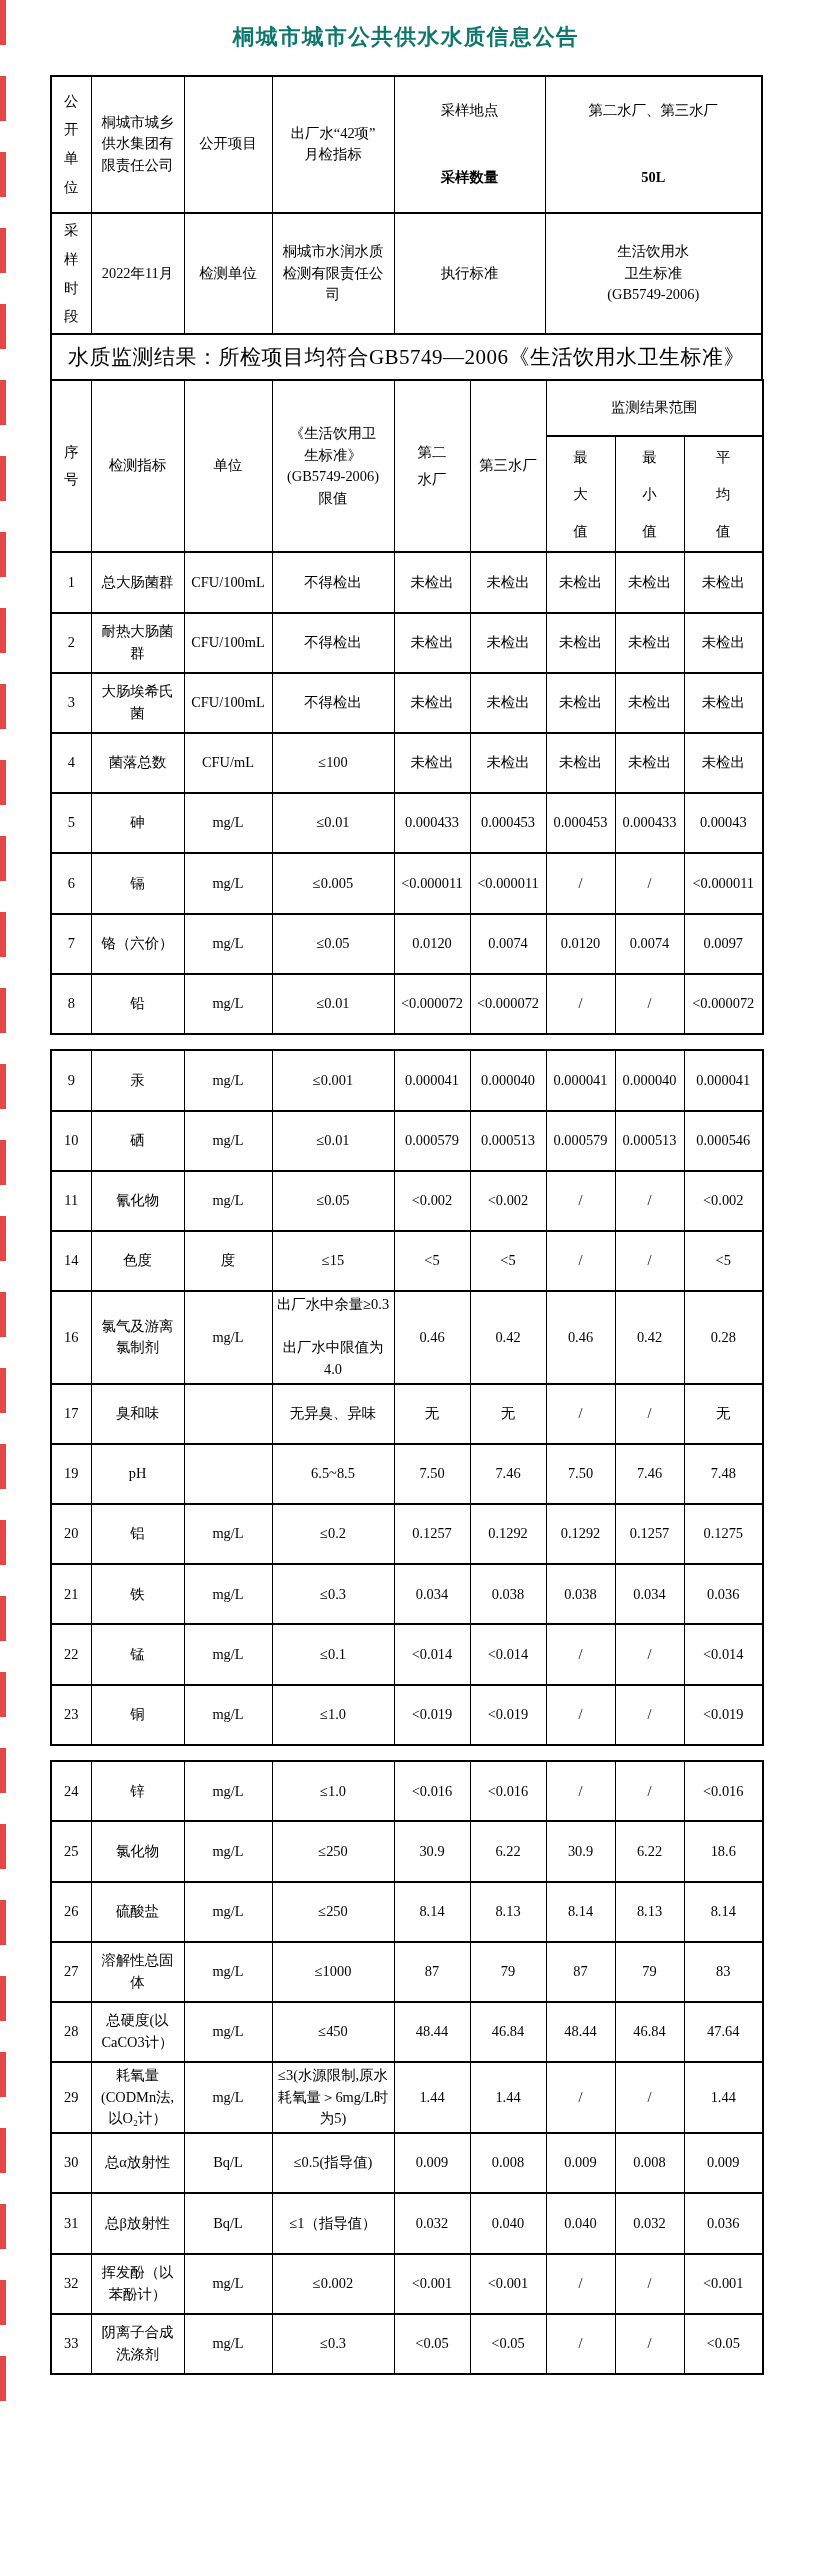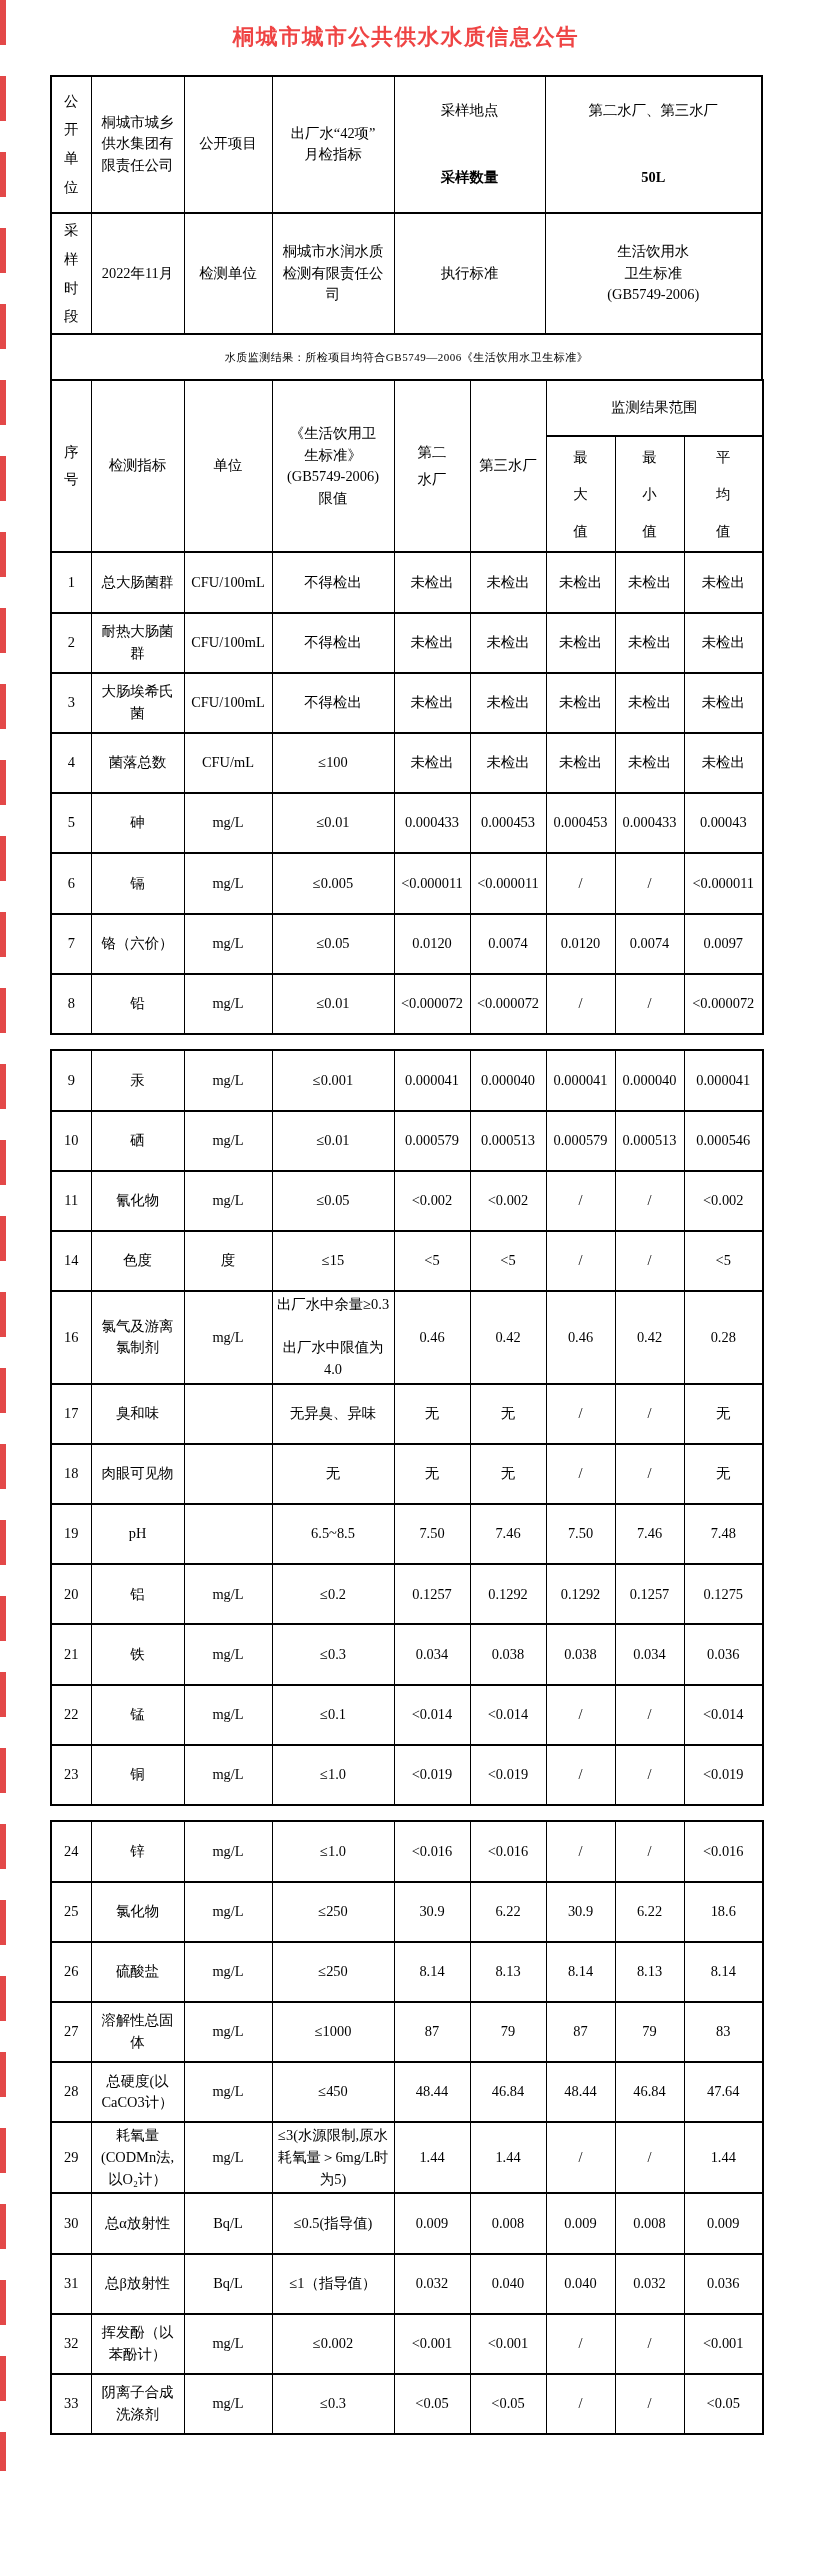--- a/index.html
+++ b/index.html
@@ -41,36 +41,36 @@
     vertical-align: middle;
     font-weight: normal;
     white-space: pre-line;
     padding: 2.1px 4.1px;
     line-height: 1.5;
     overflow: hidden;
   }
   .info tr.r1 td { height: 106px; }
   .info tr.r2 td { height: 100px; }
   td.vlabel { line-height: 2.0; }
-  td.result { height: 40px; font-size: 11px; letter-spacing: 0.5px; margin-top: 28px; }
+  td.result { height: 40px; font-size: 21px; letter-spacing: 0.5px; margin-top: 28px; }
   thead th.range-label { height: 50px; text-align: center; }
   thead tr.sub th { height: 91px; }
   thead th.vh { line-height: 2.55; }
   thead th.twoline { line-height: 1.9; }
   tbody td { height: 54px; }
   .stack2 div + div { margin-top: 23px; font-weight: bold; }
 </style>
 </head>
 <body>
 
 <div class="left-marks"></div>
 
 <div class="doc">
 
-  <h1 class="title" style="color: #ef4444;">桐城市城市公共供水水质信息公告</h1>
+  <h1 class="title" style="color: #0f766e;">桐城市城市公共供水水质信息公告</h1>
 
   <table class="tbl info">
     <colgroup>
       <col style="width:40px">
         <col style="width:93px">
         <col style="width:88px">
       <col style="width:122px">
         <col style="width:151px">
         <col style="width:217px">
     </colgroup>
@@ -322,31 +322,20 @@
           <td>臭和味</td>
           <td></td>
           <td>无异臭、异味</td>
           <td>无</td>
           <td>无</td>
           <td>/</td>
           <td>/</td>
           <td>无</td>
         </tr>
         <tr>
-          <td>18</td>
-          <td>肉眼可见物</td>
-          <td></td>
-          <td>无</td>
-          <td>无</td>
-          <td>无</td>
-          <td>/</td>
-          <td>/</td>
-          <td>无</td>
-        </tr>
-        <tr>
           <td>19</td>
           <td>pH</td>
           <td></td>
           <td>6.5~8.5</td>
           <td>7.50</td>
           <td>7.46</td>
           <td>7.50</td>
           <td>7.46</td>
           <td>7.48</td>
         </tr>

